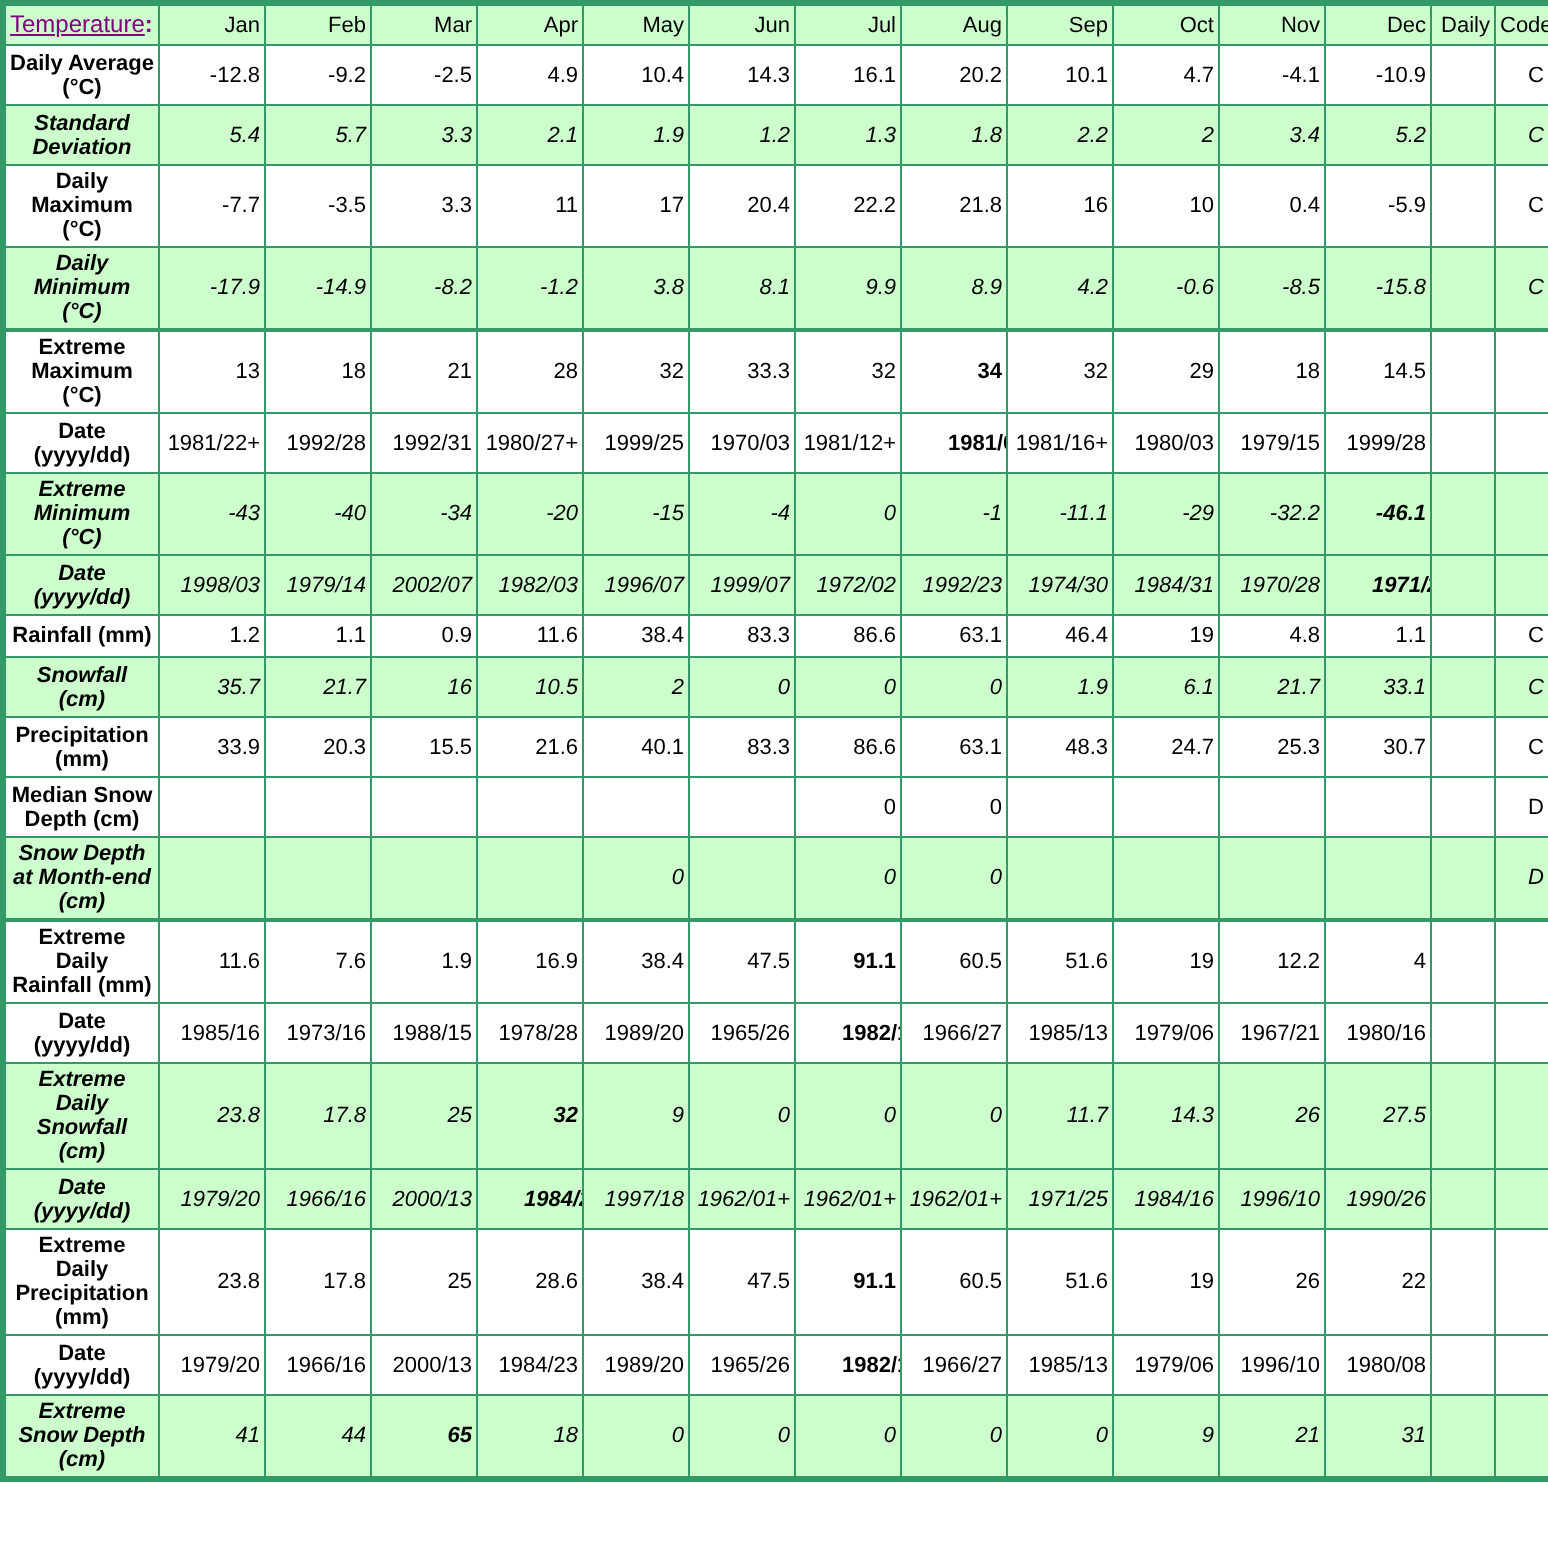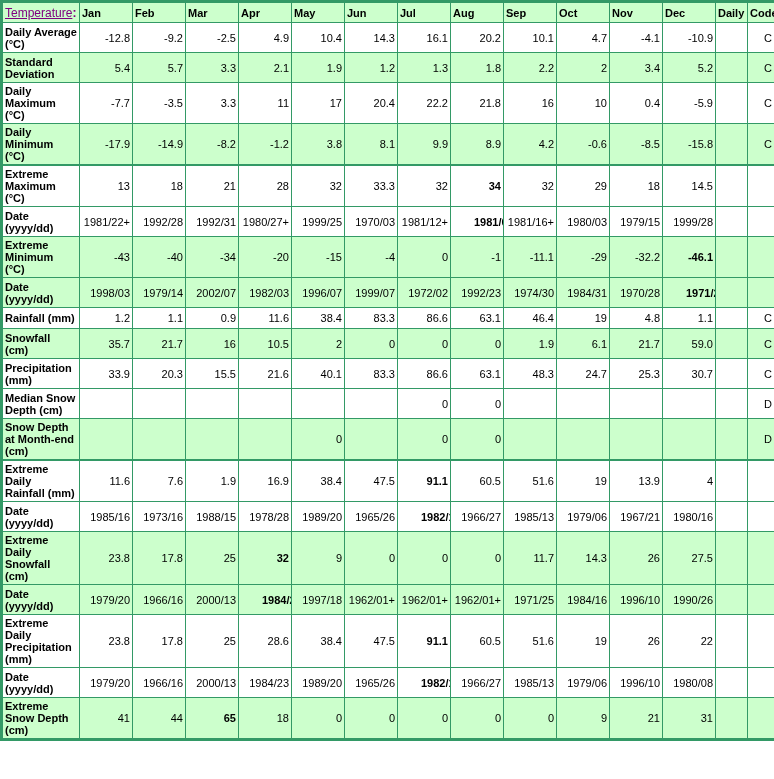--- a/index.html
+++ b/index.html
@@ -25,40 +25,40 @@
     overflow:hidden;
     padding:2px 2px;
   }
   tr.thick-top td{border-top:2px solid var(--border-green);}
   td.rowlabel{
     color:var(--label-blue);
     font-weight:bold;
     font-size:12px;
     line-height:13px;
     white-space:pre-line;
-    text-align:left;
+    text-align:center;
     vertical-align:middle;
     padding-left:3px;
     background:inherit;
   }
   td.month-h{
     color:var(--label-blue);
-    font-weight:bold;
+    font-weight:normal;
     font-size:12px;
-    text-align:left;
+    text-align:right;
     vertical-align:middle;
   }
   td.val{
     text-align:right;
     vertical-align:middle;
     padding-right:3px;
   }
   td.val.bold{font-weight:bold;padding-left:23px;}
   tr.row-white{background:#ffffff;}
-  tr.row-green{background:var(--bg-green);}
+  tr.row-green{background:var(--bg-green);font-style:italic;}
   tr.header-row{background:var(--bg-green);height:20px;}
   .sec-title{
     color:var(--title-purple);
     font-weight:normal;
     font-size:12px;
     text-decoration:underline;
     cursor:pointer;
   }
   .sec-colon{color:var(--title-purple);font-weight:bold;font-size:12px;}
   td.section-cell{padding:3px 3px;}
@@ -267,21 +267,21 @@
         <td class="val">21.7</td>
         <td class="val">16</td>
         <td class="val">10.5</td>
         <td class="val">2</td>
         <td class="val">0</td>
         <td class="val">0</td>
         <td class="val">0</td>
         <td class="val">1.9</td>
         <td class="val">6.1</td>
         <td class="val">21.7</td>
-        <td class="val">59.0</td>
+        <td class="val">33.1</td>
         <td class="val"></td>
         <td class="val">C</td>
       </tr>
       <tr class="row-white lines-2">
         <td class="rowlabel">Precipitation
 (mm)</td>
         <td class="val">33.9</td>
         <td class="val">20.3</td>
         <td class="val">15.5</td>
         <td class="val">21.6</td>
@@ -339,21 +339,21 @@
         <td class="val">11.6</td>
         <td class="val">7.6</td>
         <td class="val">1.9</td>
         <td class="val">16.9</td>
         <td class="val">38.4</td>
         <td class="val">47.5</td>
         <td class="val bold">91.1</td>
         <td class="val">60.5</td>
         <td class="val">51.6</td>
         <td class="val">19</td>
-        <td class="val">13.9</td>
+        <td class="val">12.2</td>
         <td class="val">4</td>
         <td class="val"></td>
         <td class="val"></td>
       </tr>
       <tr class="row-white lines-2">
         <td class="rowlabel">Date
 (yyyy/dd)</td>
         <td class="val">1985/16</td>
         <td class="val">1973/16</td>
         <td class="val">1988/15</td>

